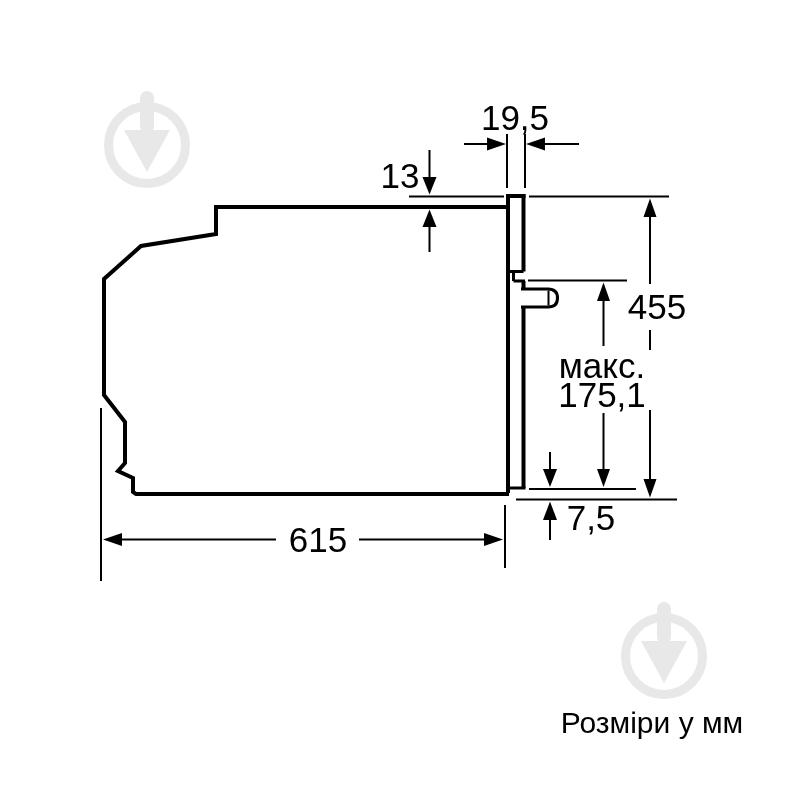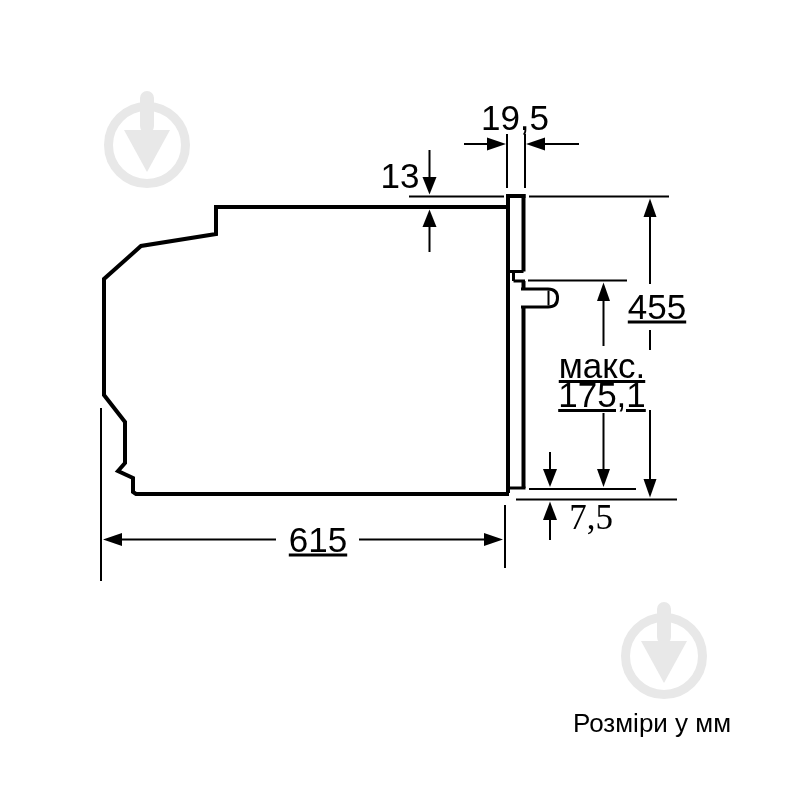--- a/index.html
+++ b/index.html
@@ -11,25 +11,25 @@
   .stage{
     position:relative;width:800px;height:800px;background:var(--background);
     overflow:hidden;font-family:"Liberation Sans",sans-serif;margin-left:12px;
   }
   .wm{position:absolute;pointer-events:none;}
   .drawing{position:absolute;left:0;top:0;}
   .lbl{
     position:absolute;transform:translate(-50%,-50%);
     font-size:35px;color:var(--line);white-space:nowrap;line-height:1.0;
   }
-  .lbl.on-line{background:var(--background);padding:1px 5px;text-decoration:underline;}
+  .lbl.on-line{background:var(--background);padding:1px 5px;}
   .lbl.two-line{text-align:center;line-height:29px;}
   .footer{
     position:absolute;transform:translate(-50%,-50%);
-    font-size:26px;color:var(--line);white-space:nowrap;
+    font-size:30px;color:var(--line);white-space:nowrap;
   }
   svg .thick{stroke:var(--line);stroke-width:4;fill:none;}
   svg .thick3{stroke:var(--line);stroke-width:3;fill:none;}
   svg .thin{stroke:var(--line);stroke-width:2;fill:none;}
   svg .head{fill:var(--line);stroke:none;}
   svg .wmfill{fill:var(--watermark);}
   svg .wmring{fill:none;stroke:var(--watermark);stroke-width:9;}
 </style>
 </head>
 <body>
@@ -131,19 +131,19 @@
 
   <div class="lbl" style="left:388px;top:175px;">13</div>
 
   <div class="lbl on-line" style="left:645px;top:306px;">455</div>
 
   <div class="lbl on-line two-line" style="left:590px;top:380px;text-align:center;">
     <div>макс.</div>
     <div>175,1</div>
   </div>
 
-  <div class="lbl" style="left:579px;top:517px;font-family:Liberation Serif, serif;">7,5</div>
+  <div class="lbl" style="left:579px;top:517px;">7,5</div>
 
   <div class="lbl on-line" style="left:306px;top:539px;">615</div>
 
   <div class="footer" style="left:640px;top:723px;">Розміри у мм</div>
 
 </div>
 
 </body></html>

